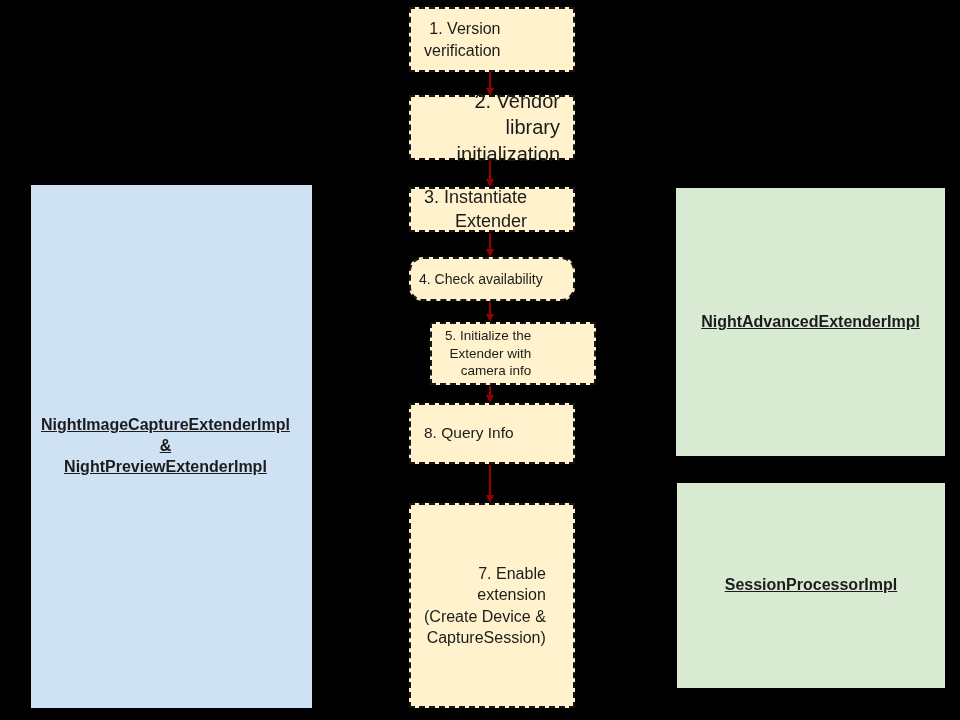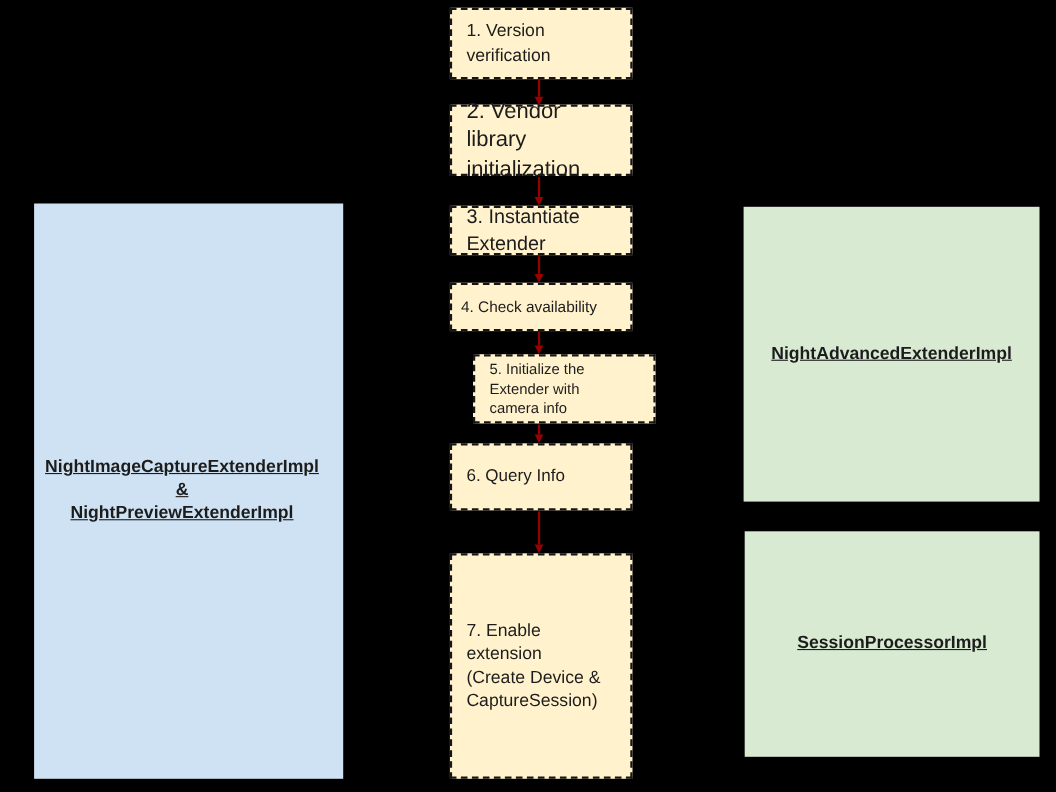--- a/index.html
+++ b/index.html
@@ -14,37 +14,38 @@
     background: var(--background, #000000);
     font-family: "Liberation Sans", sans-serif;
     overflow: hidden;
   }
   .node {
     position: absolute;
     display: flex;
     align-items: center;
     box-sizing: border-box;
     color: var(--text, #1c1c1c);
+    text-align: right;
   }
   .node .label {
     white-space: pre-line;
   }
   
   .step {
     left: 409px;
     width: 166px;
     background: var(--step-fill, #fff2cc);
     border: 2px dashed var(--step-border, #161616);
     padding: 0 13px;
     line-height: 1.32;
   }
   .s1 { top: 7px;   height: 65px;  font-size: 16px; }
   .s2 { top: 95px;  height: 65px;  font-size: 20px; }
   .s3 { top: 187px; height: 45px;  font-size: 18px; }
-  .s4 { top: 257px; height: 44px;  font-size: 14px; padding: 0 8px; }
+  .s4 { top: 257px; height: 44px;  font-size: 14px; padding: 0 8px; border-radius: 14px; }
   .s5 { top: 322px; height: 63px;  font-size: 13.5px; margin-left: 21px; }
   .s6 { top: 403px; height: 61px;  font-size: 15.5px; }
   .s7 { top: 503px; height: 205px; font-size: 16px; }
   
   .side {
     font-weight: bold;
     font-size: 16px;
     line-height: 1.3;
     text-decoration: underline;
   }
@@ -112,21 +113,21 @@
   </div>
   <div class="node step s4">
     <span class="label">4. Check availability</span>
   </div>
   <div class="node step s5">
     <span class="label">5. Initialize the
 Extender with
 camera info</span>
   </div>
   <div class="node step s6">
-    <span class="label">6. Query Info</span>
+    <span class="label">8. Query Info</span>
   </div>
   <div class="node step s7">
     <span class="label">7. Enable
 extension
 (Create Device &amp;
 CaptureSession)</span>
   </div>
 
   <div class="arrow" style="top:72px;height:16px">
       <i class="head"></i>

